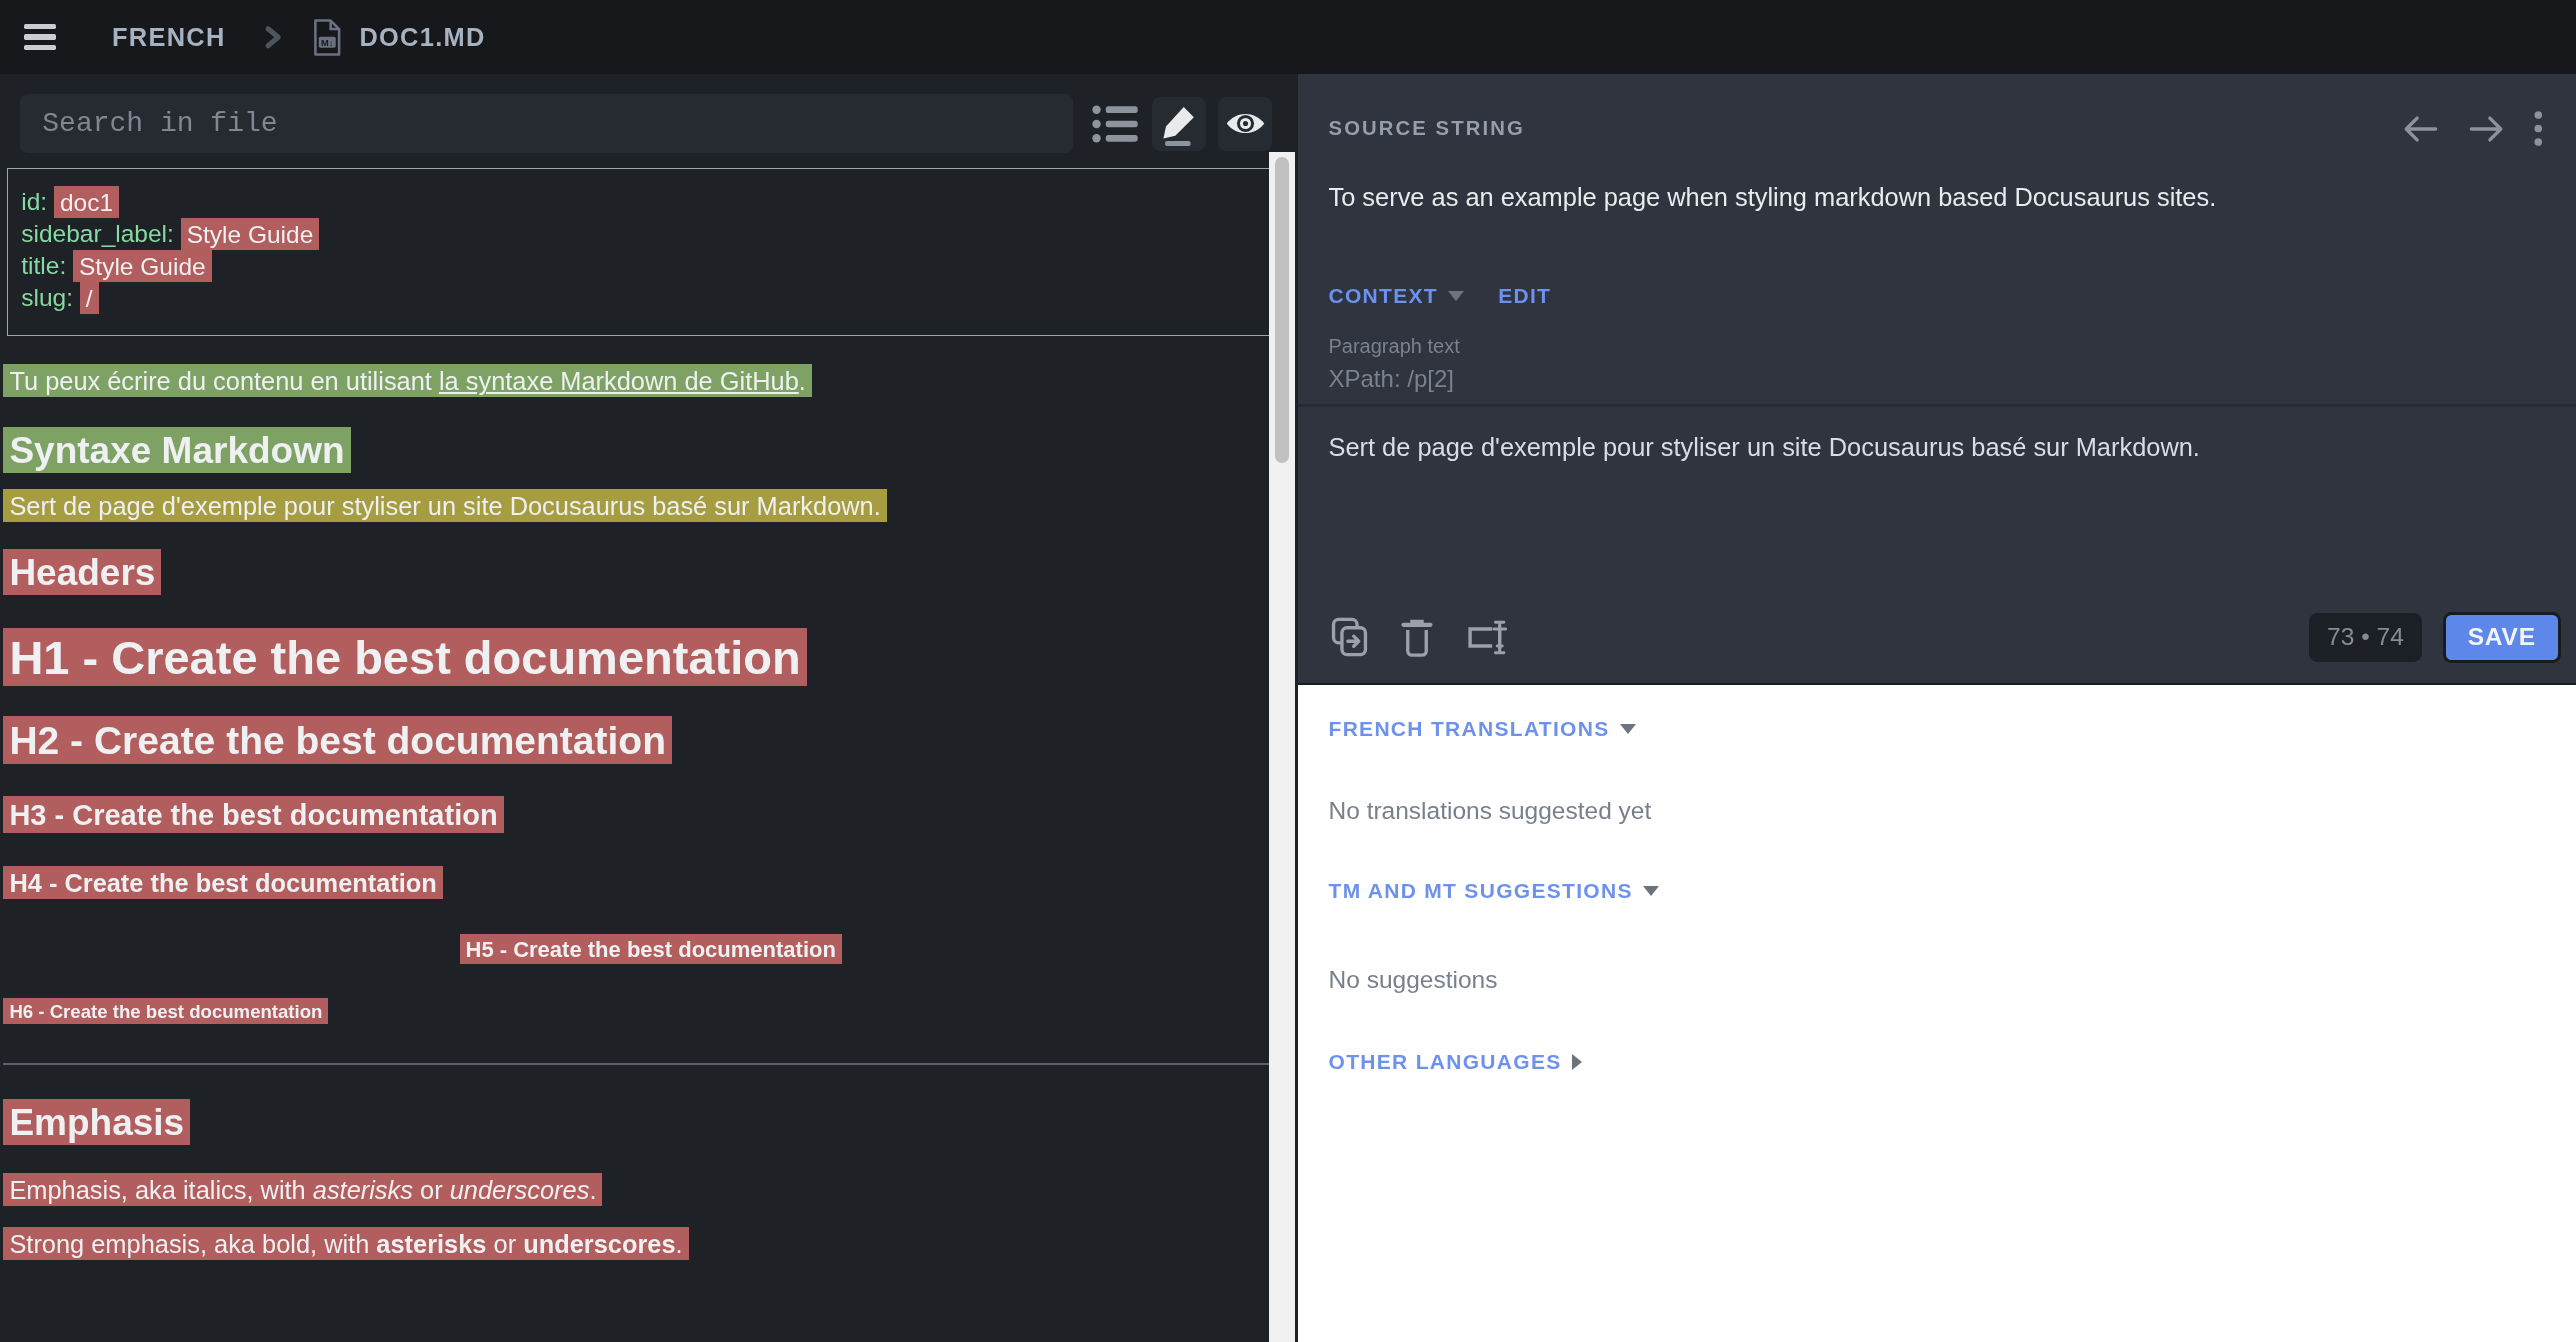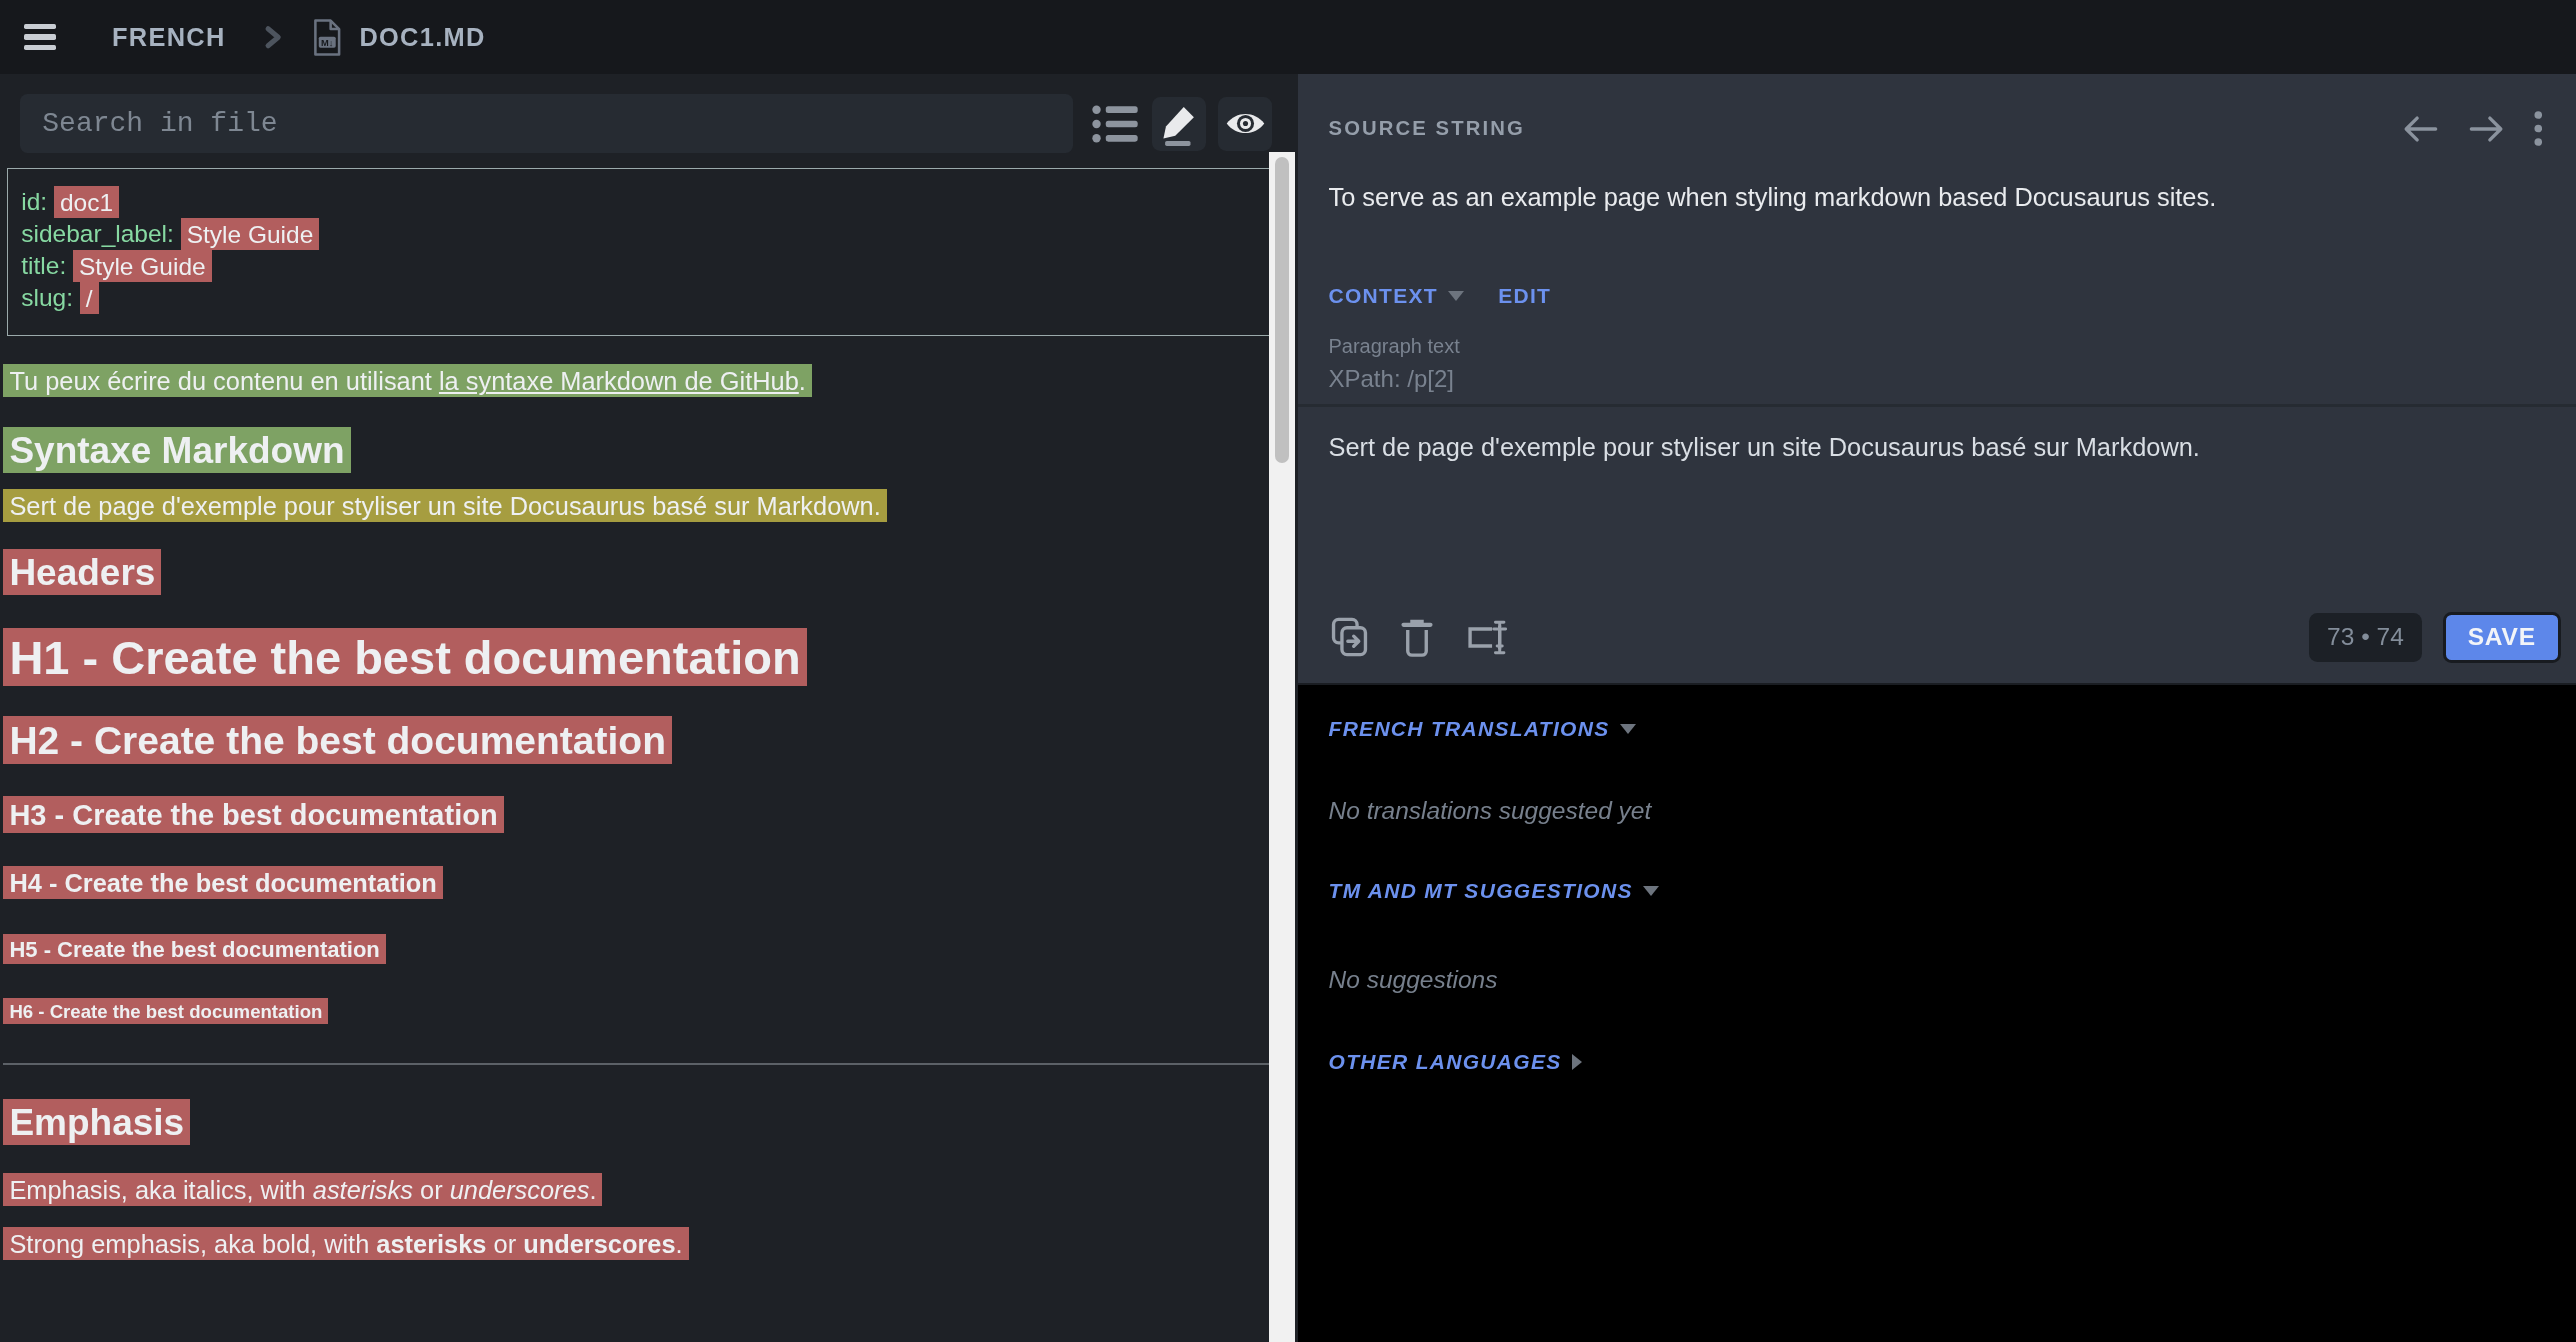--- a/index.html
+++ b/index.html
@@ -44,21 +44,21 @@
   .doc p { font-size:25.4px; }
   .doc a { color:inherit; text-decoration:underline; text-decoration-thickness:1.7px; text-underline-offset:3.4px; cursor:pointer; }
   .p-intro { margin-top:30.5px !important; }
   .h2-md   { margin-top:34px !important; font-size:37px; }
   .p-olive { margin-top:20.3px !important; }
   .h2-hdrs { margin-top:30.5px !important; font-size:37px; }
   .h1-row  { margin-top:36px !important; font-size:47px; }
   .h2-row  { margin-top:34px !important; font-size:39px; }
   .h3-row  { margin-top:36px !important; font-size:29px; }
   .h4-row  { margin-top:37px !important; font-size:25.4px; }
-  .h5-row  { margin-top:39px !important; font-size:22px; }
+  .h5-row  { margin-top:39px !important; font-size:22px;text-align:center; }
   .h6-row  { margin-top:38px !important; font-size:18.6px; }
   .doc hr { margin:41px 10.2px 0 0; border:none; border-top:2.5px solid #5c6167; }
   .h2-emp  { margin-top:36px !important; font-size:37px; }
   .p-it    { margin-top:32px !important; }
   .p-b     { margin-top:25.4px !important; }
   .it { font-style:italic; }
   .bd { font-weight:bold; }
 
   
   .scroll-track { position:absolute; left:1269px; top:78px; bottom:0; width:26px; background:#f1f1f1; }
@@ -79,21 +79,21 @@
   .ctx-type { margin-top:27px; font-size:20px; color:#79828f; }
   .ctx-xpath { margin-top:6.8px; font-size:24px; color:#79828f; }
   .ed-divider { position:absolute; left:0; right:0; top:330px; height:2.5px; background:#262b32; }
   .translation { position:absolute; left:30.5px; right:30.5px; top:359px; font-size:25.4px; color:#d9dee4; min-height:169px; cursor:text; }
   .ed-toolbar { position:absolute; left:32px; right:15.2px; bottom:15.2px; height:61px; display:flex; align-items:center; }
   .tb-ic { margin-right:32px; cursor:pointer; display:flex; align-items:center; }
   .counter { margin-left:auto; background:#1c2026; border-radius:8.5px; padding:10.2px 18.6px; font-size:24.5px; color:#838d9a; }
   .save { margin-left:20.3px; background:#5d87ea; border:3.4px solid #181b20; border-radius:8.5px; padding:8.5px 22px; font-size:24.5px; font-weight:bold; color:#f2f4f8; letter-spacing:0.8px; cursor:pointer; font-family:"Liberation Sans", sans-serif; }
 
   
-  .sugg { position:absolute; left:0; right:0; top:611px; bottom:0; background:#000000; padding:0 30.5px;font-style:italic; }
+  .sugg { position:absolute; left:0; right:0; top:611px; bottom:0; background:#ffffff; padding:0 30.5px; }
   .sec-h { display:flex; align-items:center; }
   .sec-h.first { padding-top:32px; }
   .empty { text-align:left; font-size:24.5px; color:#77808d; }
   .empty-1 { margin-top:56px; }
   .tm-h { margin-top:54px; }
   .empty-2 { margin-top:63px; }
   .other-h { margin-top:56px; }
 </style>
 </head>
 <body>

